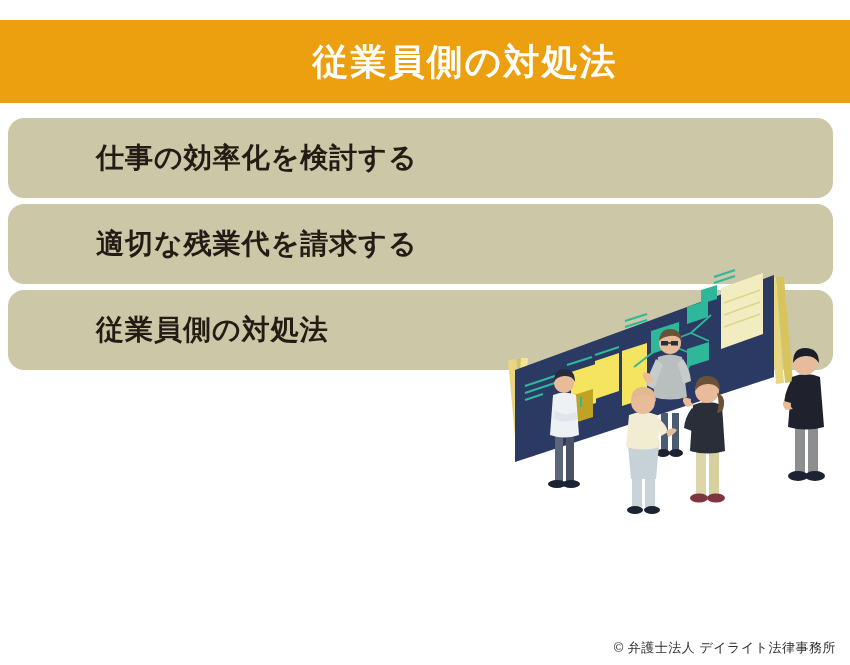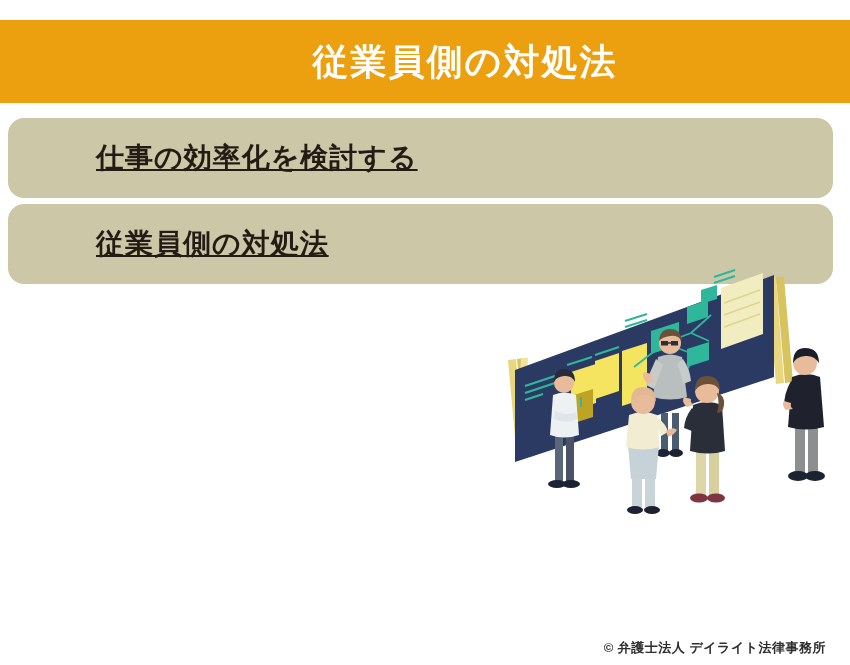--- a/index.html
+++ b/index.html
@@ -62,43 +62,42 @@
   }
   .list-bar-label {
     color: #241c14;
     font-size: 28px;
     font-weight: bold;
     letter-spacing: 1px;
     line-height: 1;
     white-space: nowrap;
     position: relative;
     z-index: 1;
-    text-decoration: underline;
   }
 
   
   .illustration {
     position: absolute;
     left: 495px;
     top: 255px;
     width: 355px;
     height: 290px;
     pointer-events: none;
   }
   .illustration svg {
     display: block;
   }
 
   
   .footer-credit {
     position: absolute;
-    right: 24px;
+    right: 14px;
     bottom: 8px;
     font-size: 13px;
-    font-weight: bold;
+    font-weight: normal;
     color: #2e2e2e;
     letter-spacing: 0.5px;
     white-space: nowrap;
   }
 </style>
 </head>
 <body>
 
 <div id="infographic">
 
@@ -106,20 +105,23 @@
     <div class="header-title">従業員側の対処法</div>
   </div>
 
   <div class="list-area">
 
     <div class="list-bar">
       <span class="list-bar-label">仕事の効率化を検討する</span>
     </div>
 
 
+    <div class="list-bar">
+      <span class="list-bar-label">適切な残業代を請求する</span>
+    </div>
 
     <div class="list-bar">
       <span class="list-bar-label">従業員側の対処法</span>
     </div>
 
 
 
   </div>
 
   <div class="illustration">

